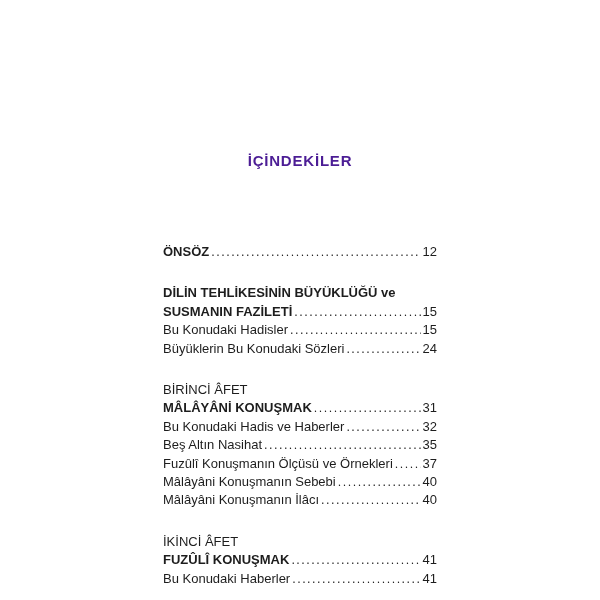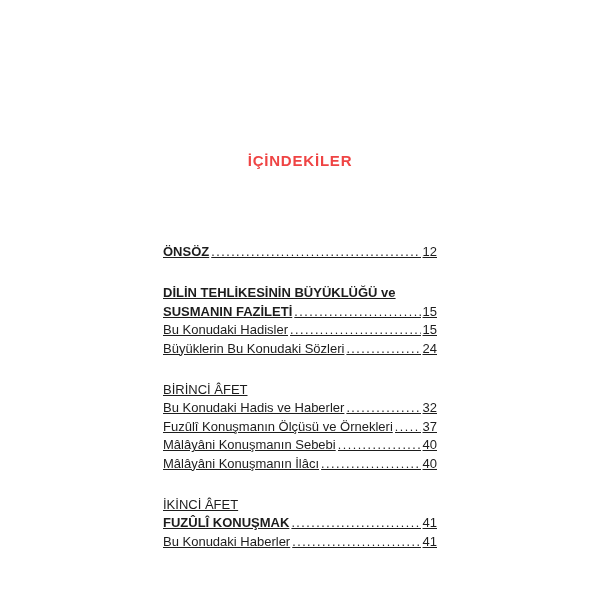--- a/index.html
+++ b/index.html
@@ -17,35 +17,34 @@
   }
   .page-title {
     position: absolute;
     top: 152px;
     left: 0;
     width: 600px;
     text-align: center;
     font-size: 15px;
     font-weight: bold;
     letter-spacing: 0.8px;
-    color: #ef4444;
+    color: #4c1d95;
   }
   .toc {
     position: absolute;
     top: 243px;
     left: 163px;
     width: 274px;
     font-size: 13px;
   }
   .toc-row {
     display: flex;
     align-items: center;
     line-height: 18.4px;
     white-space: nowrap;
-    text-decoration: underline;
   }
   .toc-row.gap {
     margin-top: 23px;
   }
   .toc-row.bold .toc-label {
     font-weight: bold;
   }
   .toc-label {
     flex: 0 0 auto;
   }
@@ -95,24 +94,34 @@
   </div>
       <div class="toc-row">
     <span class="toc-label">Büyüklerin Bu Konudaki Sözleri</span>
     <span class="toc-dots"></span>
     <span class="toc-page">24</span>
   </div>
       <div class="toc-row gap">
     <span class="toc-label">BİRİNCİ ÂFET</span>
 
   </div>
+      <div class="toc-row bold">
+    <span class="toc-label">MÂLÂYÂNİ KONUŞMAK</span>
+    <span class="toc-dots"></span>
+    <span class="toc-page">31</span>
+  </div>
       <div class="toc-row">
     <span class="toc-label">Bu Konudaki Hadis ve Haberler</span>
     <span class="toc-dots"></span>
     <span class="toc-page">32</span>
+  </div>
+      <div class="toc-row">
+    <span class="toc-label">Beş Altın Nasihat</span>
+    <span class="toc-dots"></span>
+    <span class="toc-page">35</span>
   </div>
       <div class="toc-row">
     <span class="toc-label">Fuzûlî Konuşmanın Ölçüsü ve Örnekleri</span>
     <span class="toc-dots"></span>
     <span class="toc-page">37</span>
   </div>
       <div class="toc-row">
     <span class="toc-label">Mâlâyâni Konuşmanın Sebebi</span>
     <span class="toc-dots"></span>
     <span class="toc-page">40</span>

